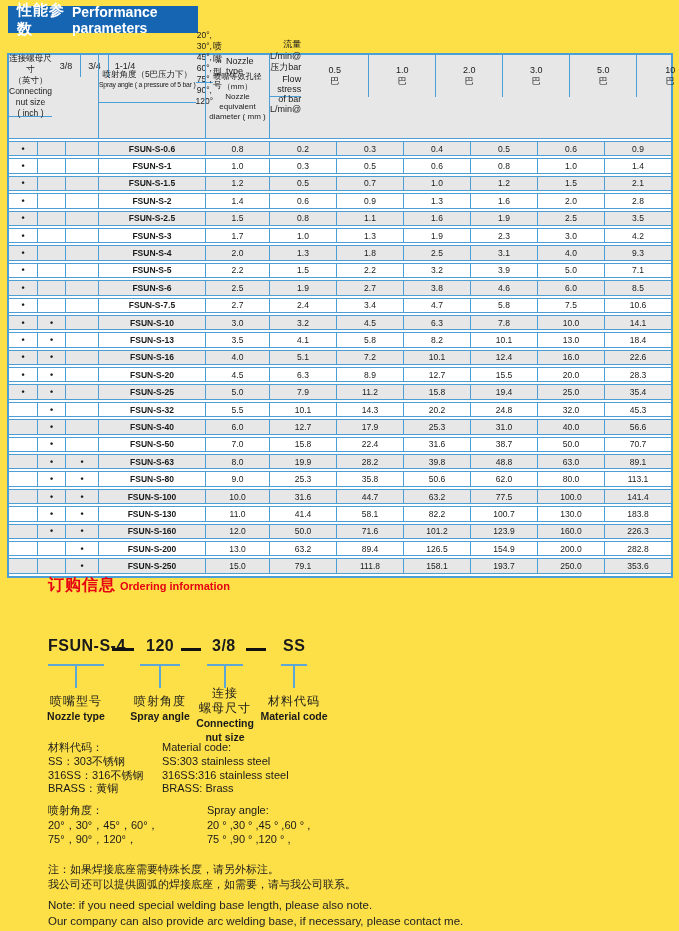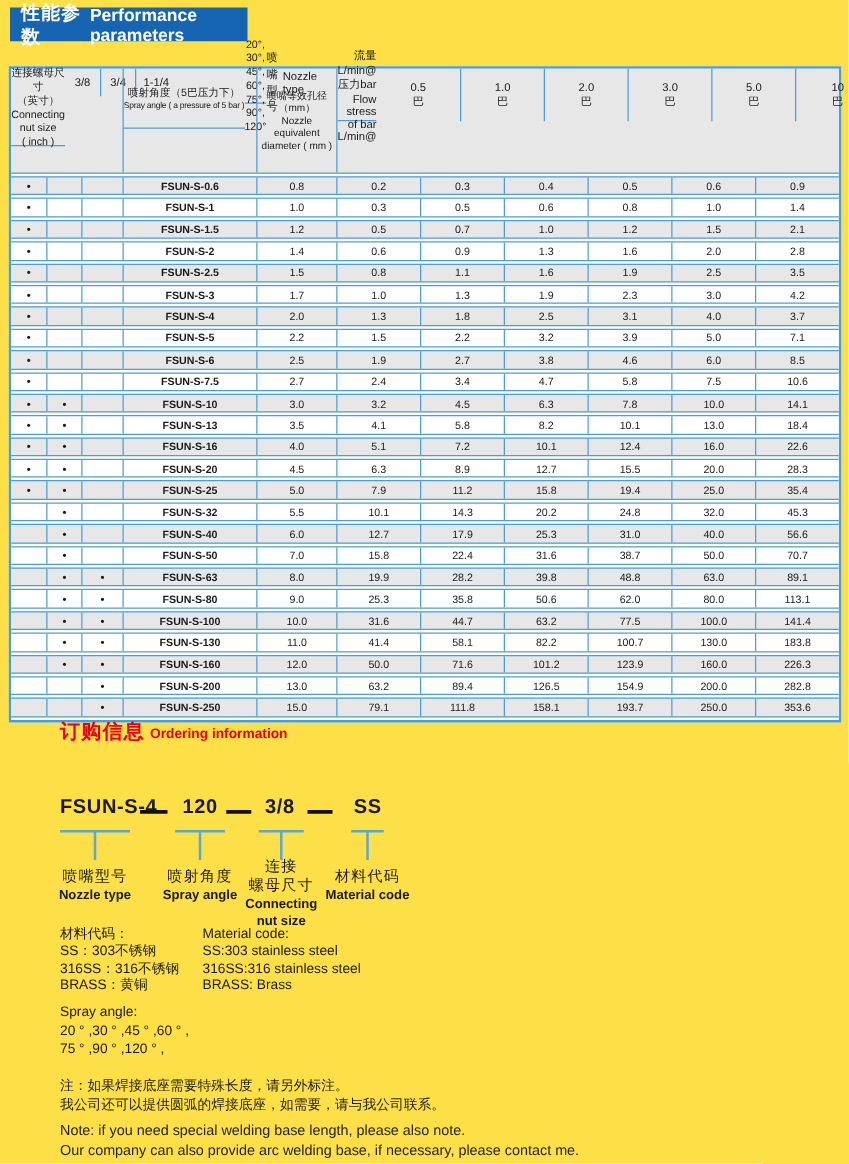--- a/index.html
+++ b/index.html
@@ -242,21 +242,21 @@
           <div class="cell c-dot w-n0 first">•</div>
           <div class="cell c-dot w-n1"></div>
           <div class="cell c-dot w-n2"></div>
           <div class="cell c-model">FSUN-S-4</div>
           <div class="cell c-diam">2.0</div>
           <div class="cell c-flow">1.3</div>
           <div class="cell c-flow">1.8</div>
           <div class="cell c-flow">2.5</div>
           <div class="cell c-flow">3.1</div>
           <div class="cell c-flow">4.0</div>
-          <div class="cell c-flow">3.7</div>
+          <div class="cell c-flow">9.3</div>
         </div>
         <div class="trow white">
           <div class="cell c-dot w-n0 first">•</div>
           <div class="cell c-dot w-n1"></div>
           <div class="cell c-dot w-n2"></div>
           <div class="cell c-model">FSUN-S-5</div>
           <div class="cell c-diam">2.2</div>
           <div class="cell c-flow">1.5</div>
           <div class="cell c-flow">2.2</div>
           <div class="cell c-flow">3.2</div>
@@ -540,20 +540,25 @@
     </div>
     <div class="colen">
       <div>Material code:</div>
       <div>SS:303 stainless steel</div>
       <div>316SS:316 stainless steel</div>
       <div>BRASS: Brass</div>
     </div>
   </div>
 
   <div class="spray">
+    <div class="colzh">
+      <div>喷射角度：</div>
+      <div>20°，30°，45°，60°，</div>
+      <div>75°，90°，120°，</div>
+    </div>
     <div class="colen">
       <div>Spray angle:</div>
       <div>20 ° ,30 ° ,45 ° ,60 ° ,</div>
       <div>75 ° ,90 ° ,120 ° ,</div>
     </div>
   </div>
 
   <div class="notes-zh">
     <div>注：如果焊接底座需要特殊长度，请另外标注。</div>
     <div>我公司还可以提供圆弧的焊接底座，如需要，请与我公司联系。</div>

